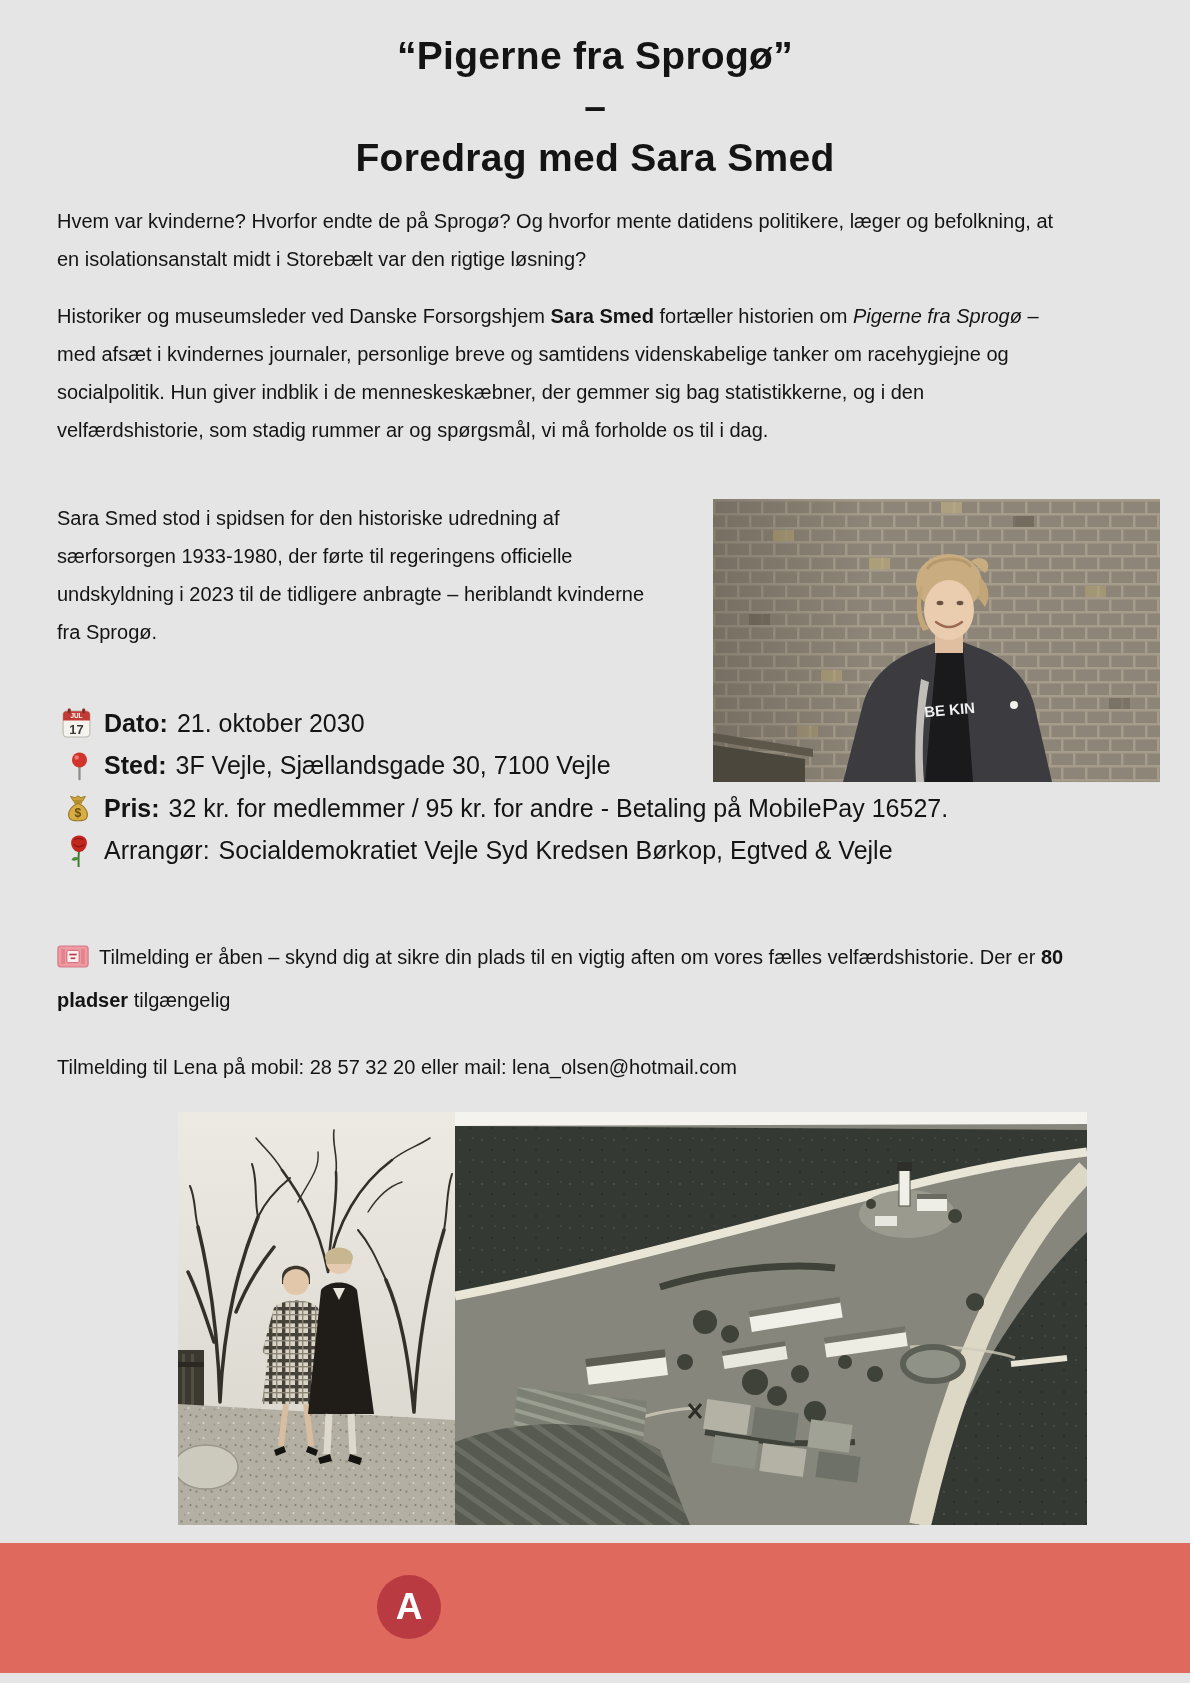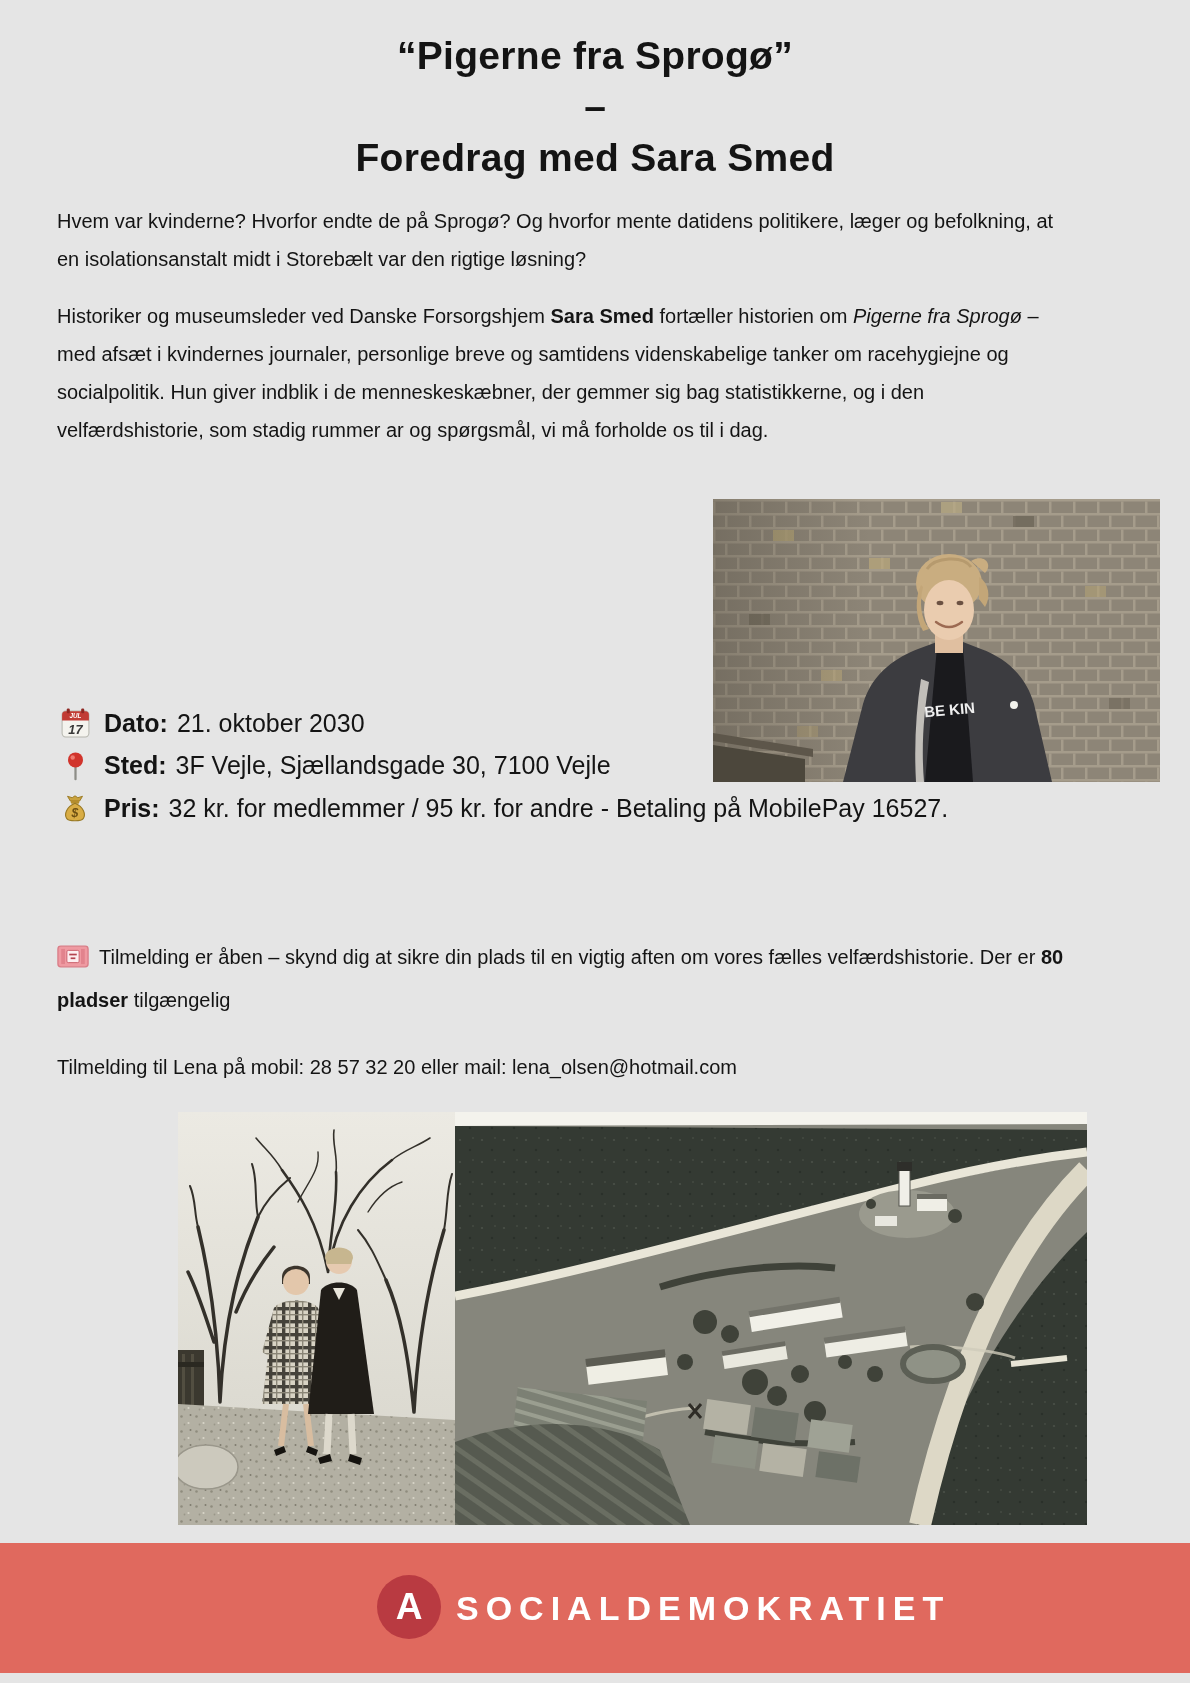--- a/index.html
+++ b/index.html
@@ -16,21 +16,21 @@
   .p-intro{top:202px;width:1016px;}
   .p-about{top:297px;width:1016px;}
   .p-back{top:499px;width:612px;}
   .p-reg{top:938px;width:1016px;}
   .p-contact{top:1048px;width:1016px;}
   .bold{font-weight:700;font-style:normal;}
   .italic{font-style:italic;}
   
   .details{position:absolute;left:57px;top:702px;margin:0;padding:0;list-style:none;}
   .detail-row{display:flex;align-items:center;height:42.5px;font-size:25px;white-space:nowrap;}
-  .detail-icon{width:36px;display:inline-flex;justify-content:center;align-items:center;margin-right:11px;flex:none;font-style:italic;}
+  .detail-icon{width:36px;display:inline-flex;justify-content:flex-end;align-items:center;margin-right:11px;flex:none;}
   .detail-label{font-weight:700;margin-right:9px;}
   .detail-row.plain .detail-label{font-weight:400;}
   .inline-icon{display:inline-block;vertical-align:-5px;margin-right:10px;}
   
   .portrait{position:absolute;left:713px;top:499px;width:447px;height:283px;}
   .photo-left{position:absolute;left:178px;top:1112px;width:277px;height:413px;}
   .photo-right{position:absolute;left:455px;top:1112px;width:632px;height:413px;}
   .portrait svg,.photo-left svg,.photo-right svg{display:block;width:100%;height:100%;}
   
   .footer{position:absolute;left:0;top:1543px;width:1190px;height:130px;background:#e0695e;}
@@ -52,20 +52,21 @@
   <header class="titles">
     <h1 class="title-line">“Pigerne fra Sprogø”</h1>
     <div class="title-sep">–</div>
     <h1 class="title-line">Foredrag med Sara Smed</h1>
   </header>
 
   <p class="para p-intro">Hvem var kvinderne? Hvorfor endte de på Sprogø? Og hvorfor mente datidens politikere, læger og befolkning, at en isolationsanstalt midt i Storebælt var den rigtige løsning?</p>
 
   <p class="para p-about"><span>Historiker og museumsleder ved Danske Forsorgshjem </span><span class="bold">Sara Smed</span><span> fortæller historien om </span><span class="italic">Pigerne fra Sprogø</span><span> – med afsæt i kvindernes journaler, personlige breve og samtidens videnskabelige tanker om racehygiejne og socialpolitik. Hun giver indblik i de menneskeskæbner, der gemmer sig bag statistikkerne, og i den velfærdshistorie, som stadig rummer ar og spørgsmål, vi må forholde os til i dag.</span></p>
 
+  <p class="para p-back">Sara Smed stod i spidsen for den historiske udredning af særforsorgen 1933-1980, der førte til regeringens officielle undskyldning i 2023 til de tidligere anbragte – heriblandt kvinderne fra Sprogø.</p>
 
   <div class="portrait">
     <svg viewBox="0 0 447 283" preserveAspectRatio="none">
       <defs>
         <pattern id="bricks" width="48" height="28" patternUnits="userSpaceOnUse">
           <rect width="48" height="28" fill="#8d8577"></rect>
           <rect width="48" height="2.5" y="0" fill="#a59c8b"></rect>
           <rect width="48" height="2.5" y="14" fill="#a59c8b"></rect>
           <rect width="2.5" height="11.5" x="0" y="2.5" fill="#a59c8b"></rect>
           <rect width="2.5" height="11.5" x="24" y="2.5" fill="#a59c8b"></rect>
@@ -143,20 +144,32 @@
         <svg width="30" height="30" viewBox="0 0 32 32">
           <path d="M11 8.5 L8 3.5 L13 5 L16 3 L19 5 L24 3.5 L21 8.5 Z" fill="#caa23e" stroke="#9a7a24" stroke-width="1"></path>
           <rect x="11.5" y="7.5" width="9" height="4" rx="1.5" fill="#b58e2e"></rect>
           <path d="M16 11 C6.5 15 4.5 23 7 27 C9.5 30.5 22.5 30.5 25 27 C27.5 23 25.5 15 16 11 Z" fill="#d9ad45" stroke="#9a7a24" stroke-width="1.2"></path>
           <text x="16" y="25.5" font-size="13" font-weight="bold" fill="#6b4e12" text-anchor="middle" font-family="Liberation Sans, sans-serif">$</text>
         </svg>
       </span>
       <span class="detail-label">Pris:</span>
       <span class="detail-value">32 kr. for medlemmer / 95 kr. for andre - Betaling på MobilePay 16527.</span>
     </li>
+    <li class="detail-row plain">
+      <span class="detail-icon">
+        <svg width="28" height="34" viewBox="0 0 28 34">
+          <path d="M14 16 C13.4 22 13.4 28 13.6 33" stroke="#3f7d36" stroke-width="2" fill="none"></path>
+          <path d="M13.8 24 C10 22 7.5 23.5 6.5 26 C9.5 27.5 12.5 26.5 13.8 24 Z" fill="#4c8c3f"></path>
+          <path d="M14 1.5 C7.5 1.5 5 7 6.5 11.5 C8 16 11 18 14 18 C17 18 20 16 21.5 11.5 C23 7 20.5 1.5 14 1.5 Z" fill="#c2271f"></path>
+          <path d="M9.5 6 C11 3.8 17 3.8 18.5 6 M8.5 10.5 C11.5 13.5 16.5 13.5 19.5 10.5" stroke="#8f1712" stroke-width="1.3" fill="none"></path>
+        </svg>
+      </span>
+      <span class="detail-label">Arrangør:</span>
+      <span class="detail-value">Socialdemokratiet Vejle Syd Kredsen Børkop, Egtved &amp; Vejle</span>
+    </li>
   </ul>
 
   <p class="para p-reg"><span class="inline-icon"><svg width="32" height="25" viewBox="0 0 34 26">
           <rect x="1" y="2" width="32" height="22" rx="3" fill="#ef9aa2" stroke="#d97d87" stroke-width="1.4"></rect>
           <rect x="4.5" y="5" width="4" height="16" fill="#e2838d"></rect>
           <rect x="25.5" y="5" width="4" height="16" fill="#e2838d"></rect>
           <rect x="10.5" y="6.5" width="13" height="13" rx="1.5" fill="#fdeef0" stroke="#c9606c" stroke-width="1"></rect>
           <rect x="13" y="10" width="8" height="1.8" fill="#b4434f"></rect>
           <rect x="14.5" y="14" width="5" height="1.8" fill="#b4434f"></rect>
         </svg></span><span>Tilmelding er åben – skynd dig at sikre din plads til en vigtig aften om vores fælles velfærdshistorie. Der er </span><span class="bold">80 pladser</span><span> tilgængelig</span></p>
@@ -305,16 +318,15 @@
       <path d="M0 330 C70 304 150 306 205 338 L235 413 L0 413 Z" fill="url(#plough)"></path>
       <path d="M556 252 L612 246" stroke="#e8e5d6" stroke-width="6"></path>
       <path d="M234 292 l12 14 M246 292 l-12 14" stroke="#2e2c26" stroke-width="3"></path>
     </svg>
   </div>
 
   <footer class="footer">
     <div class="logo-circle">
       <span>A</span>
     </div>
-    <div class="footer-text">SOCIALDEMOKRATIET</div>
   </footer>
 
 </div>
 
 </body></html>

